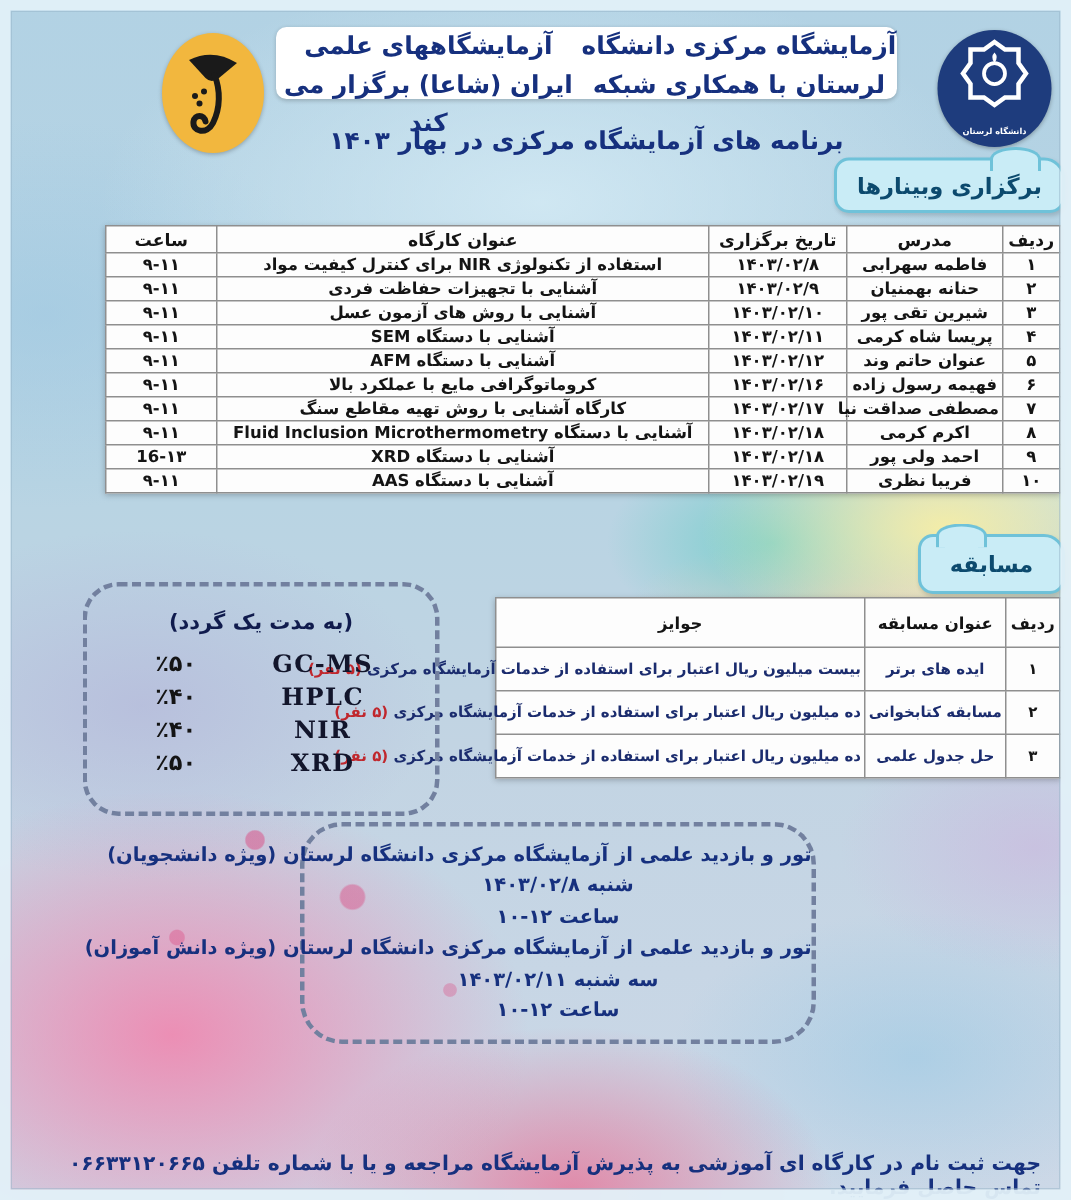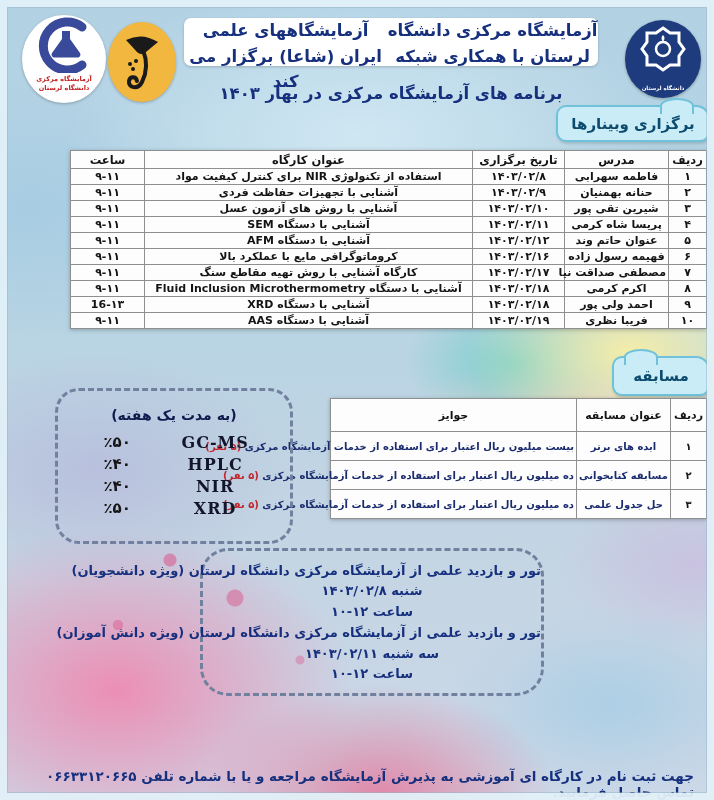--- a/index.html
+++ b/index.html
@@ -92,30 +92,20 @@
   .footer{left:20px;top:768px;width:674px;text-align:right;color:#16307e;}
   .footer-line{font-size:13.5px;font-weight:bold;}
   .footer-line + .footer-line{margin-top:11px;}
 </style>
 </head>
 <body>
 
 <div class="poster" dir="rtl">
   <div class="frame"></div>
 
-  <div class="abs lab-logo">
-    <svg width="84" height="58" viewBox="0 0 84 58">
-      <path d="M60 12 A24 24 0 1 0 60 50" fill="none" stroke="#3a4a9a" stroke-width="9" stroke-linecap="round"></path>
-      <path d="M40 16 h8 v8 l10 14 a3 3 0 0 1 -2.6 4.6 h-22.8 a3 3 0 0 1 -2.6 -4.6 l10 -14 z" fill="#3a4a9a"></path>
-    </svg>
-    <div class="lab-cap">
-      <div>آزمایشگاه مرکزی</div>
-      <div>دانشگاه لرستان</div>
-    </div>
-  </div>
 
   <div class="abs shaa-logo">
     <svg width="52" height="64" viewBox="0 0 52 64">
       <path d="M10 10 q16 -8 32 2 l-12 10 q-5 4 -9 0 z" fill="#1a1a1a"></path>
       <path d="M27 20 c4 10 4 22 -1 32 c-4 8 -14 6 -13 -1 c1 -5 7 -5 8 0" fill="none" stroke="#1a1a1a" stroke-width="4" stroke-linecap="round"></path>
       <circle cx="14" cy="34" r="2" fill="#1a1a1a"></circle>
         <circle cx="20" cy="31" r="2" fill="#1a1a1a"></circle>
         <circle cx="17" cy="39" r="2" fill="#1a1a1a"></circle>
     </svg>
   </div>
@@ -259,21 +249,21 @@
         <tr>
           <td class="idx">۳</td>
           <td>حل جدول علمی</td>
           <td><span class="prize-main">ده میلیون ریال اعتبار برای استفاده از خدمات آزمایشگاه مرکزی</span> <span class="prize-note">(۵ نفر)</span></td>
         </tr>
       </tbody>
     </table>
 
   <div class="abs discount-box">
     <div class="discount-title">
-      <div>(به مدت یک هفته)</div>
+      <div>(به مدت یک گردد)</div>
     </div>
     <div class="discount-items" id="discount-items">
         <div class="discount-row">
           <span class="pct" dir="ltr">٪۵۰</span>
           <span class="svc" dir="ltr">GC-MS</span>
         </div>
         <div class="discount-row">
           <span class="pct" dir="ltr">٪۴۰</span>
           <span class="svc" dir="ltr">HPLC</span>
         </div>

